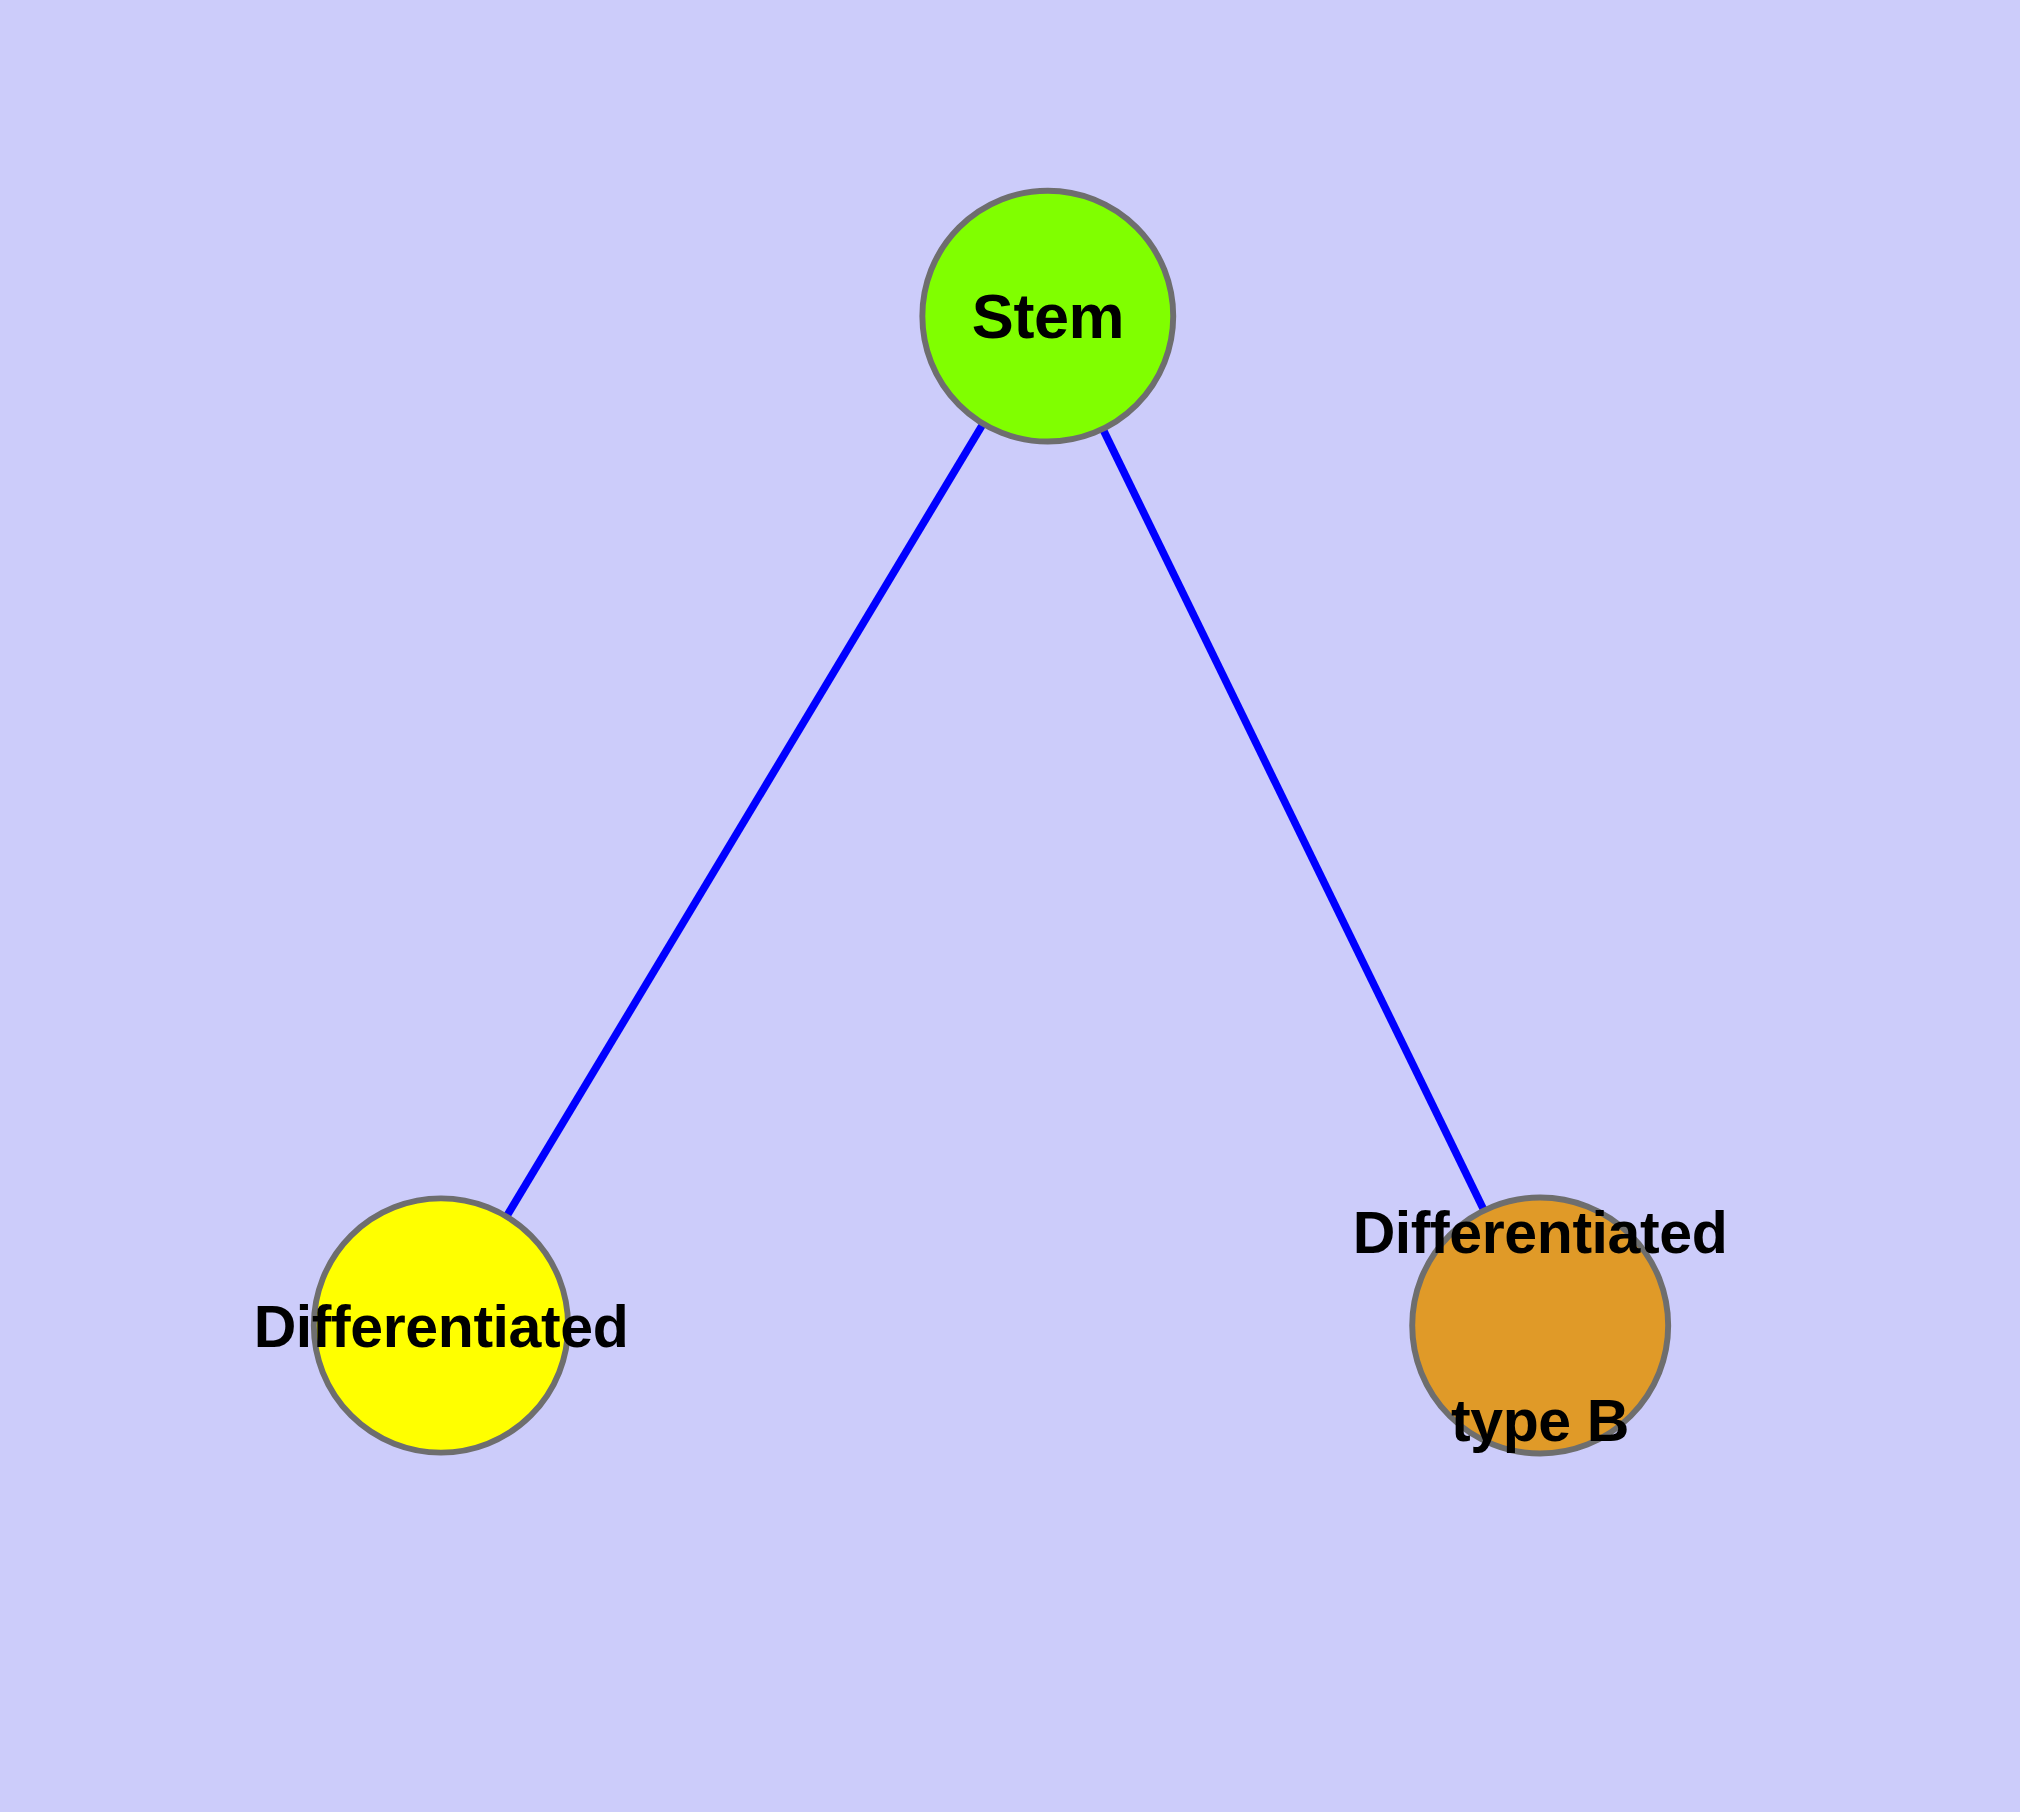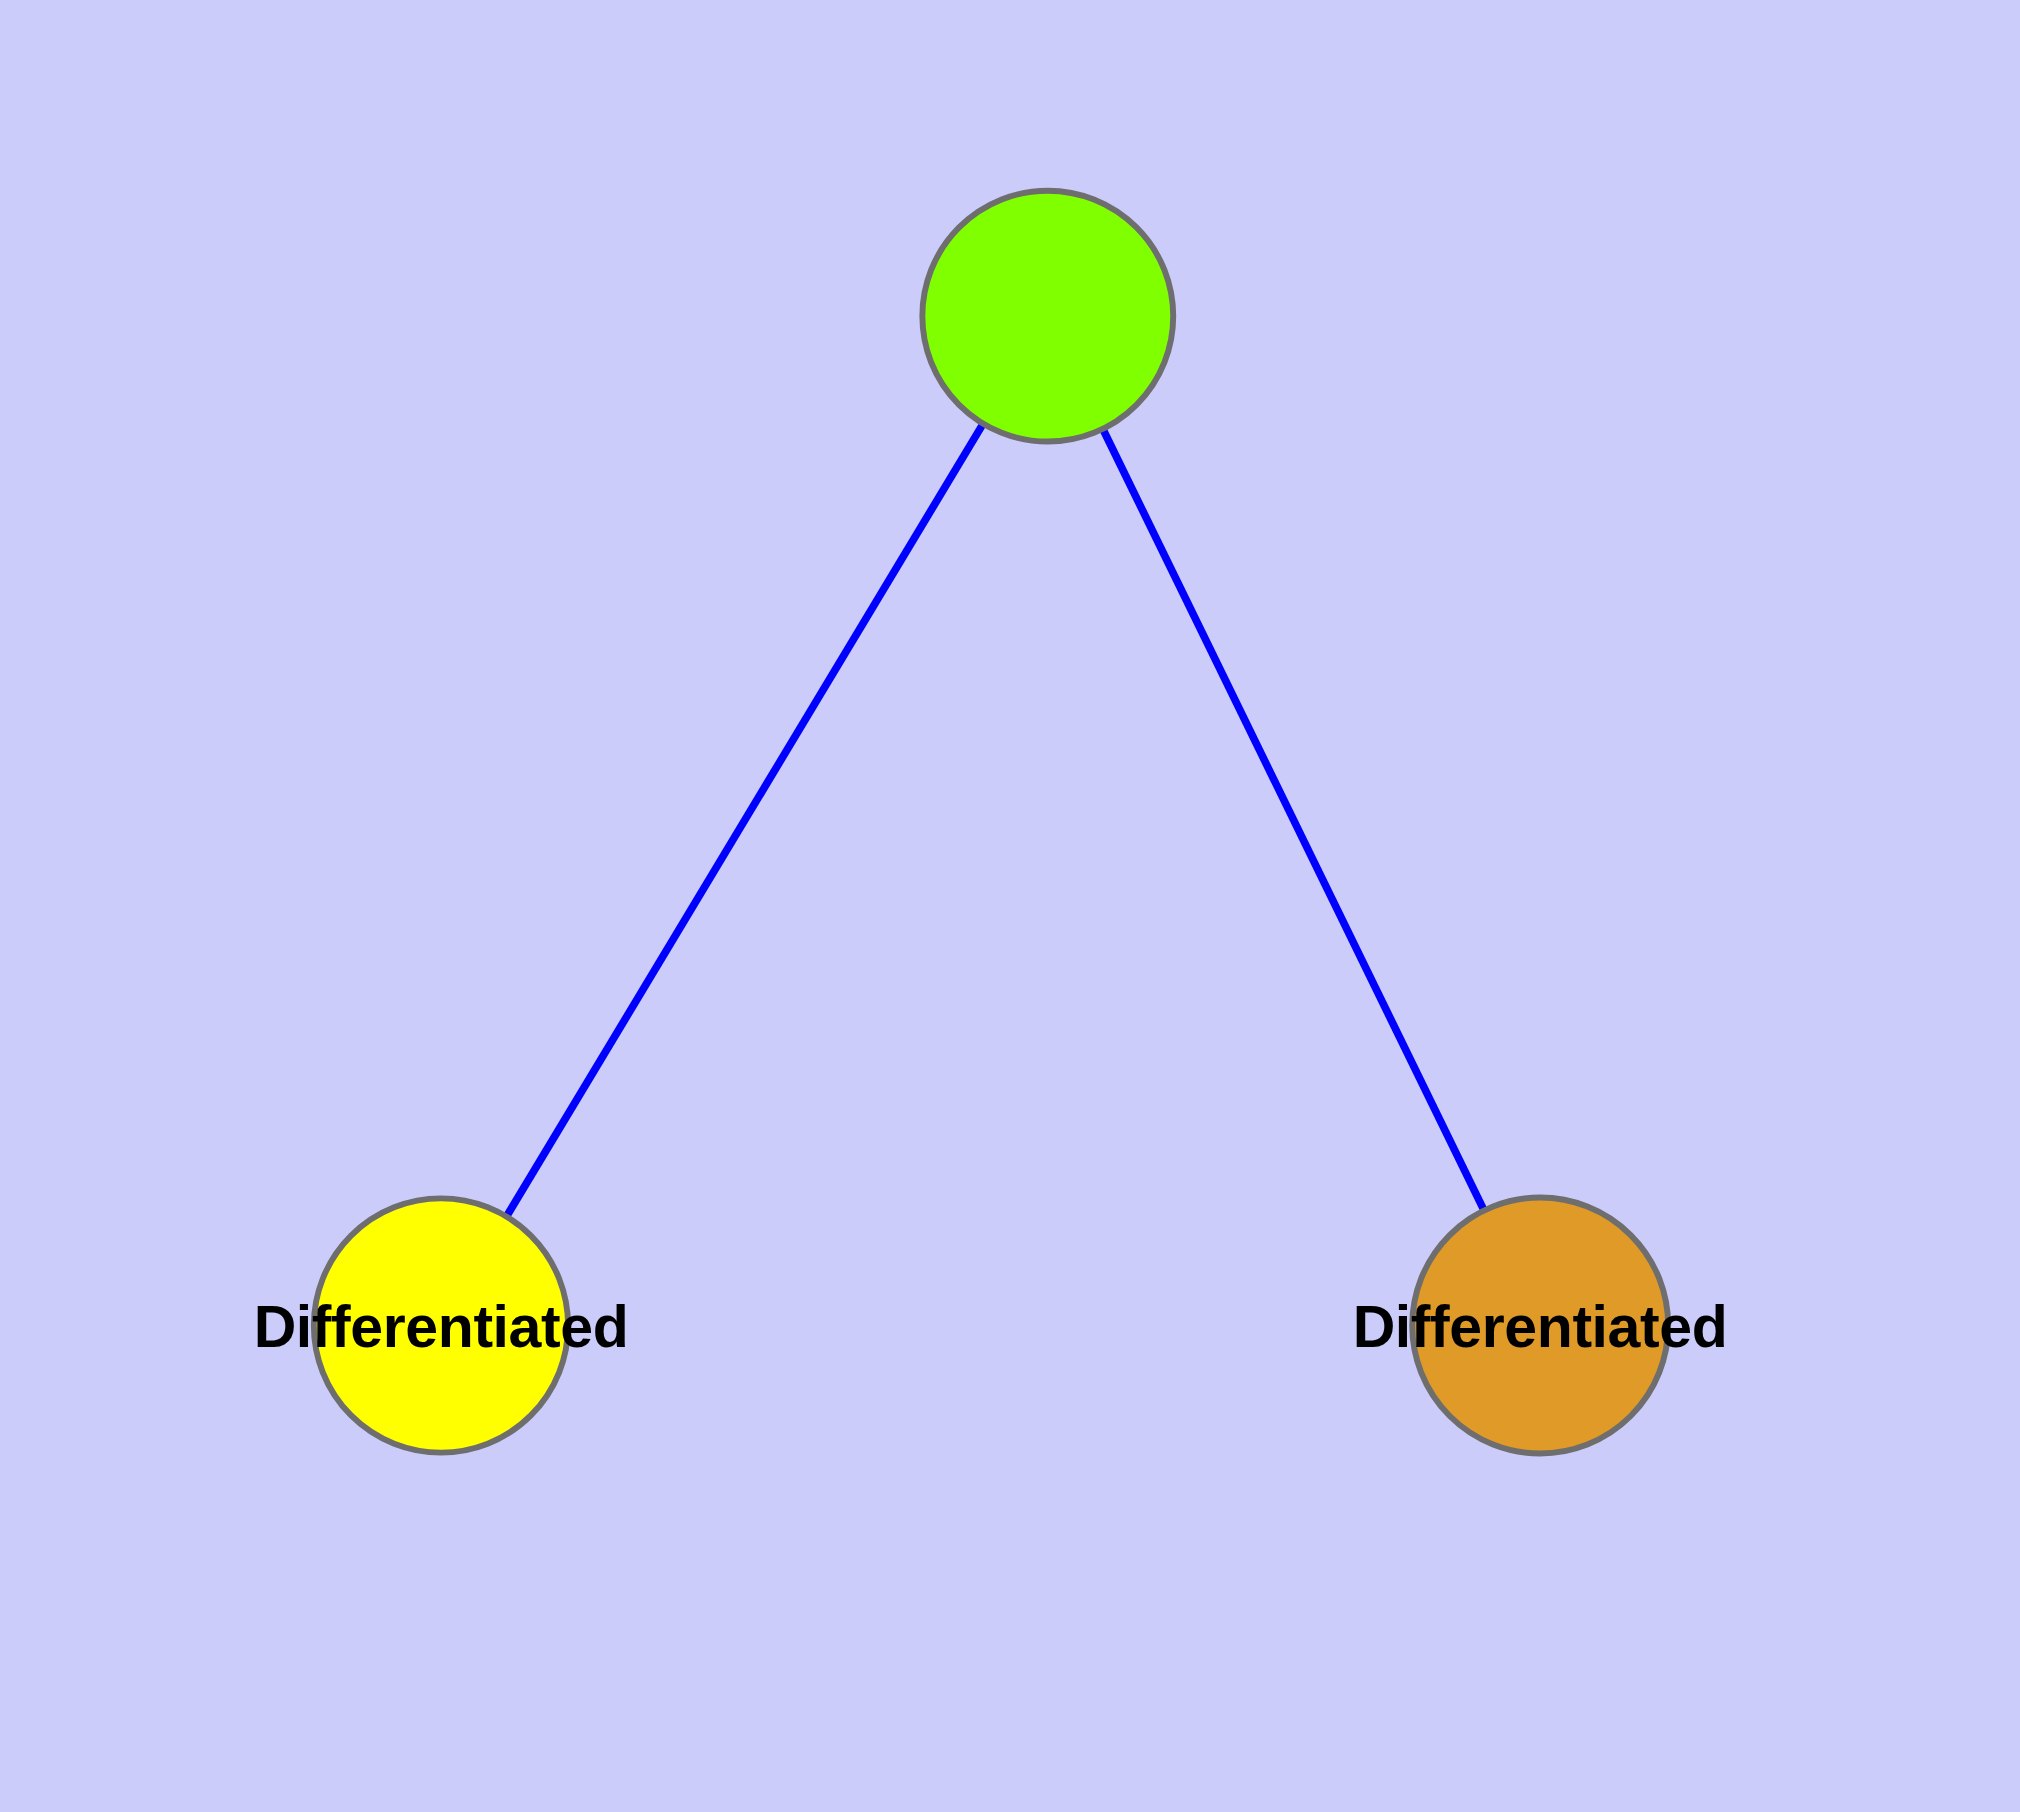--- a/index.html
+++ b/index.html
@@ -74,23 +74,27 @@
       <line class="edge-line" x1="1296.5045129558173" y1="497.02904463059986" x2="1755.1801715451431" y2="1437.274671790474" stroke="#0000ff" stroke-width="9"></line>
     </g>
 
     <g>
       <circle class="node-circle" cx="1236" cy="373" r="148" fill="#80ff00" stroke="#6e6e6e"></circle>
       <circle class="node-circle" cx="520" cy="1564" r="150" fill="#ffff00" stroke="#6e6e6e"></circle>
       <circle class="node-circle" cx="1817" cy="1564" r="151" fill="#e09a28" stroke="#6e6e6e"></circle>
     </g>
   </svg>
 
+  <div class="node-label label-stem">
+    <div>Stem</div>
+  </div>
 
   <div class="node-label label-type-a">
     <div>Differentiated</div>
   </div>
 
   <div class="node-label label-type-b">
     <div>Differentiated</div>
+    <div>type B</div>
   </div>
 
 </div>
 
 
 </body></html>

